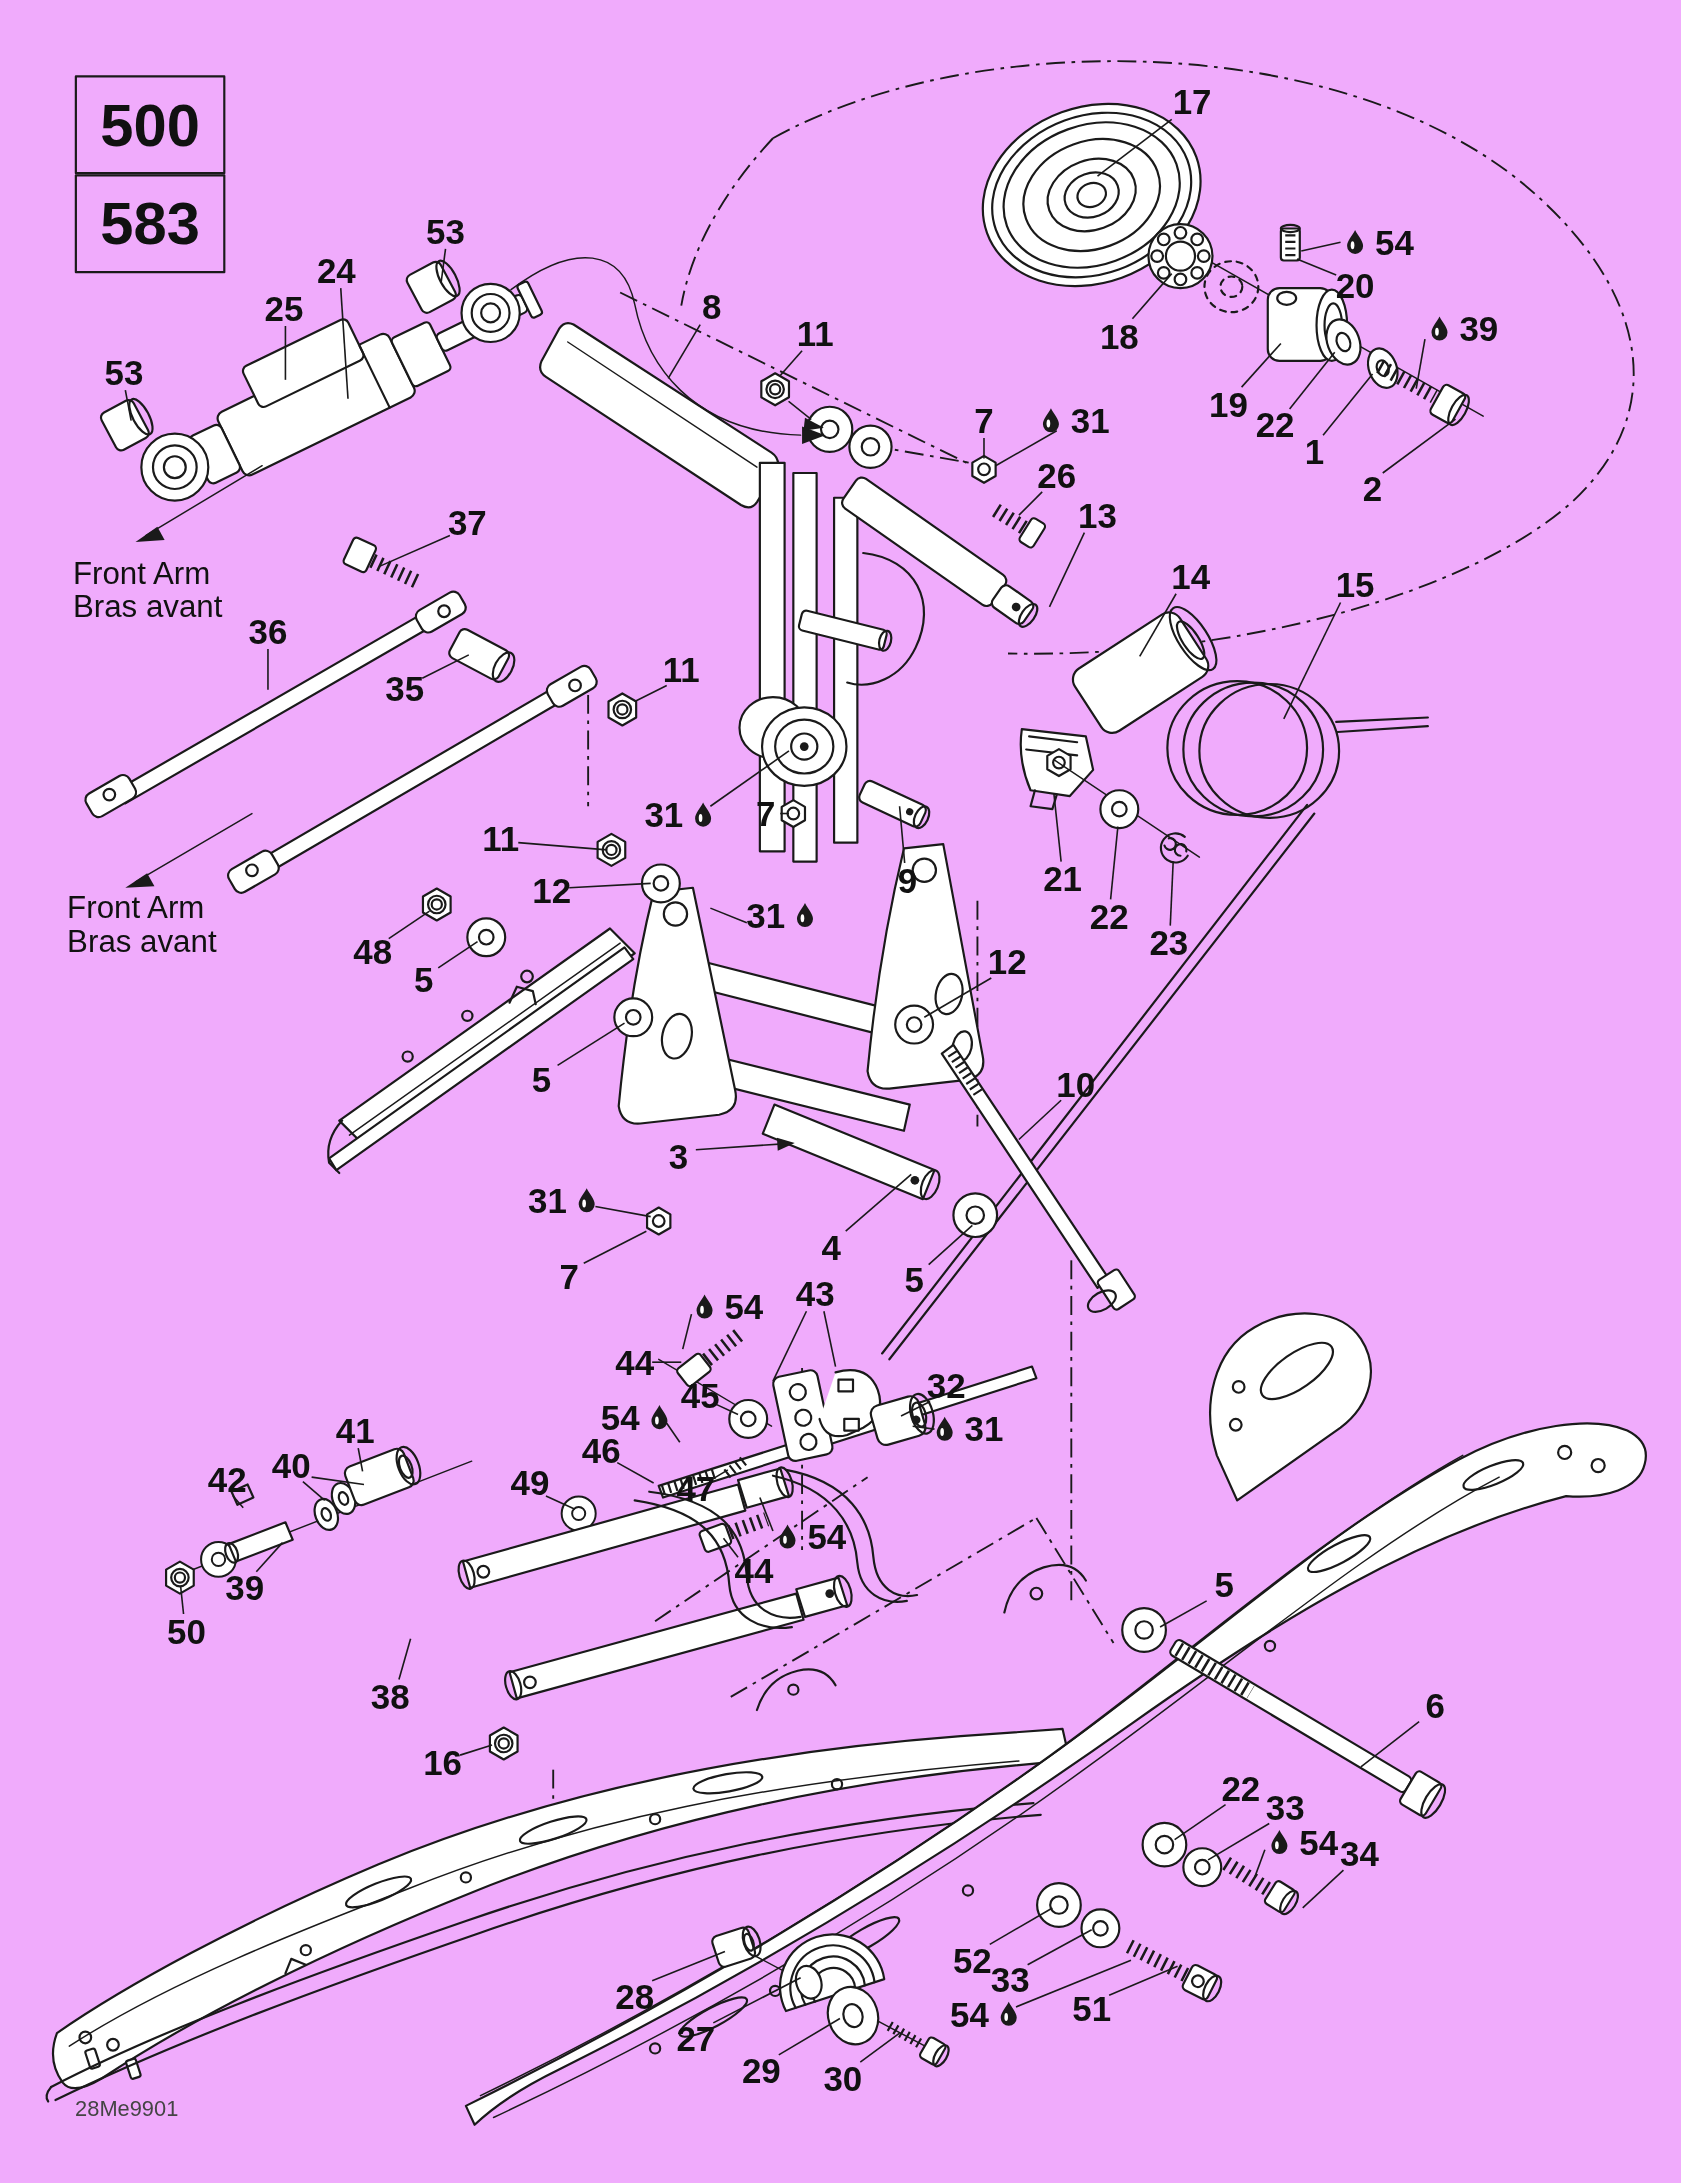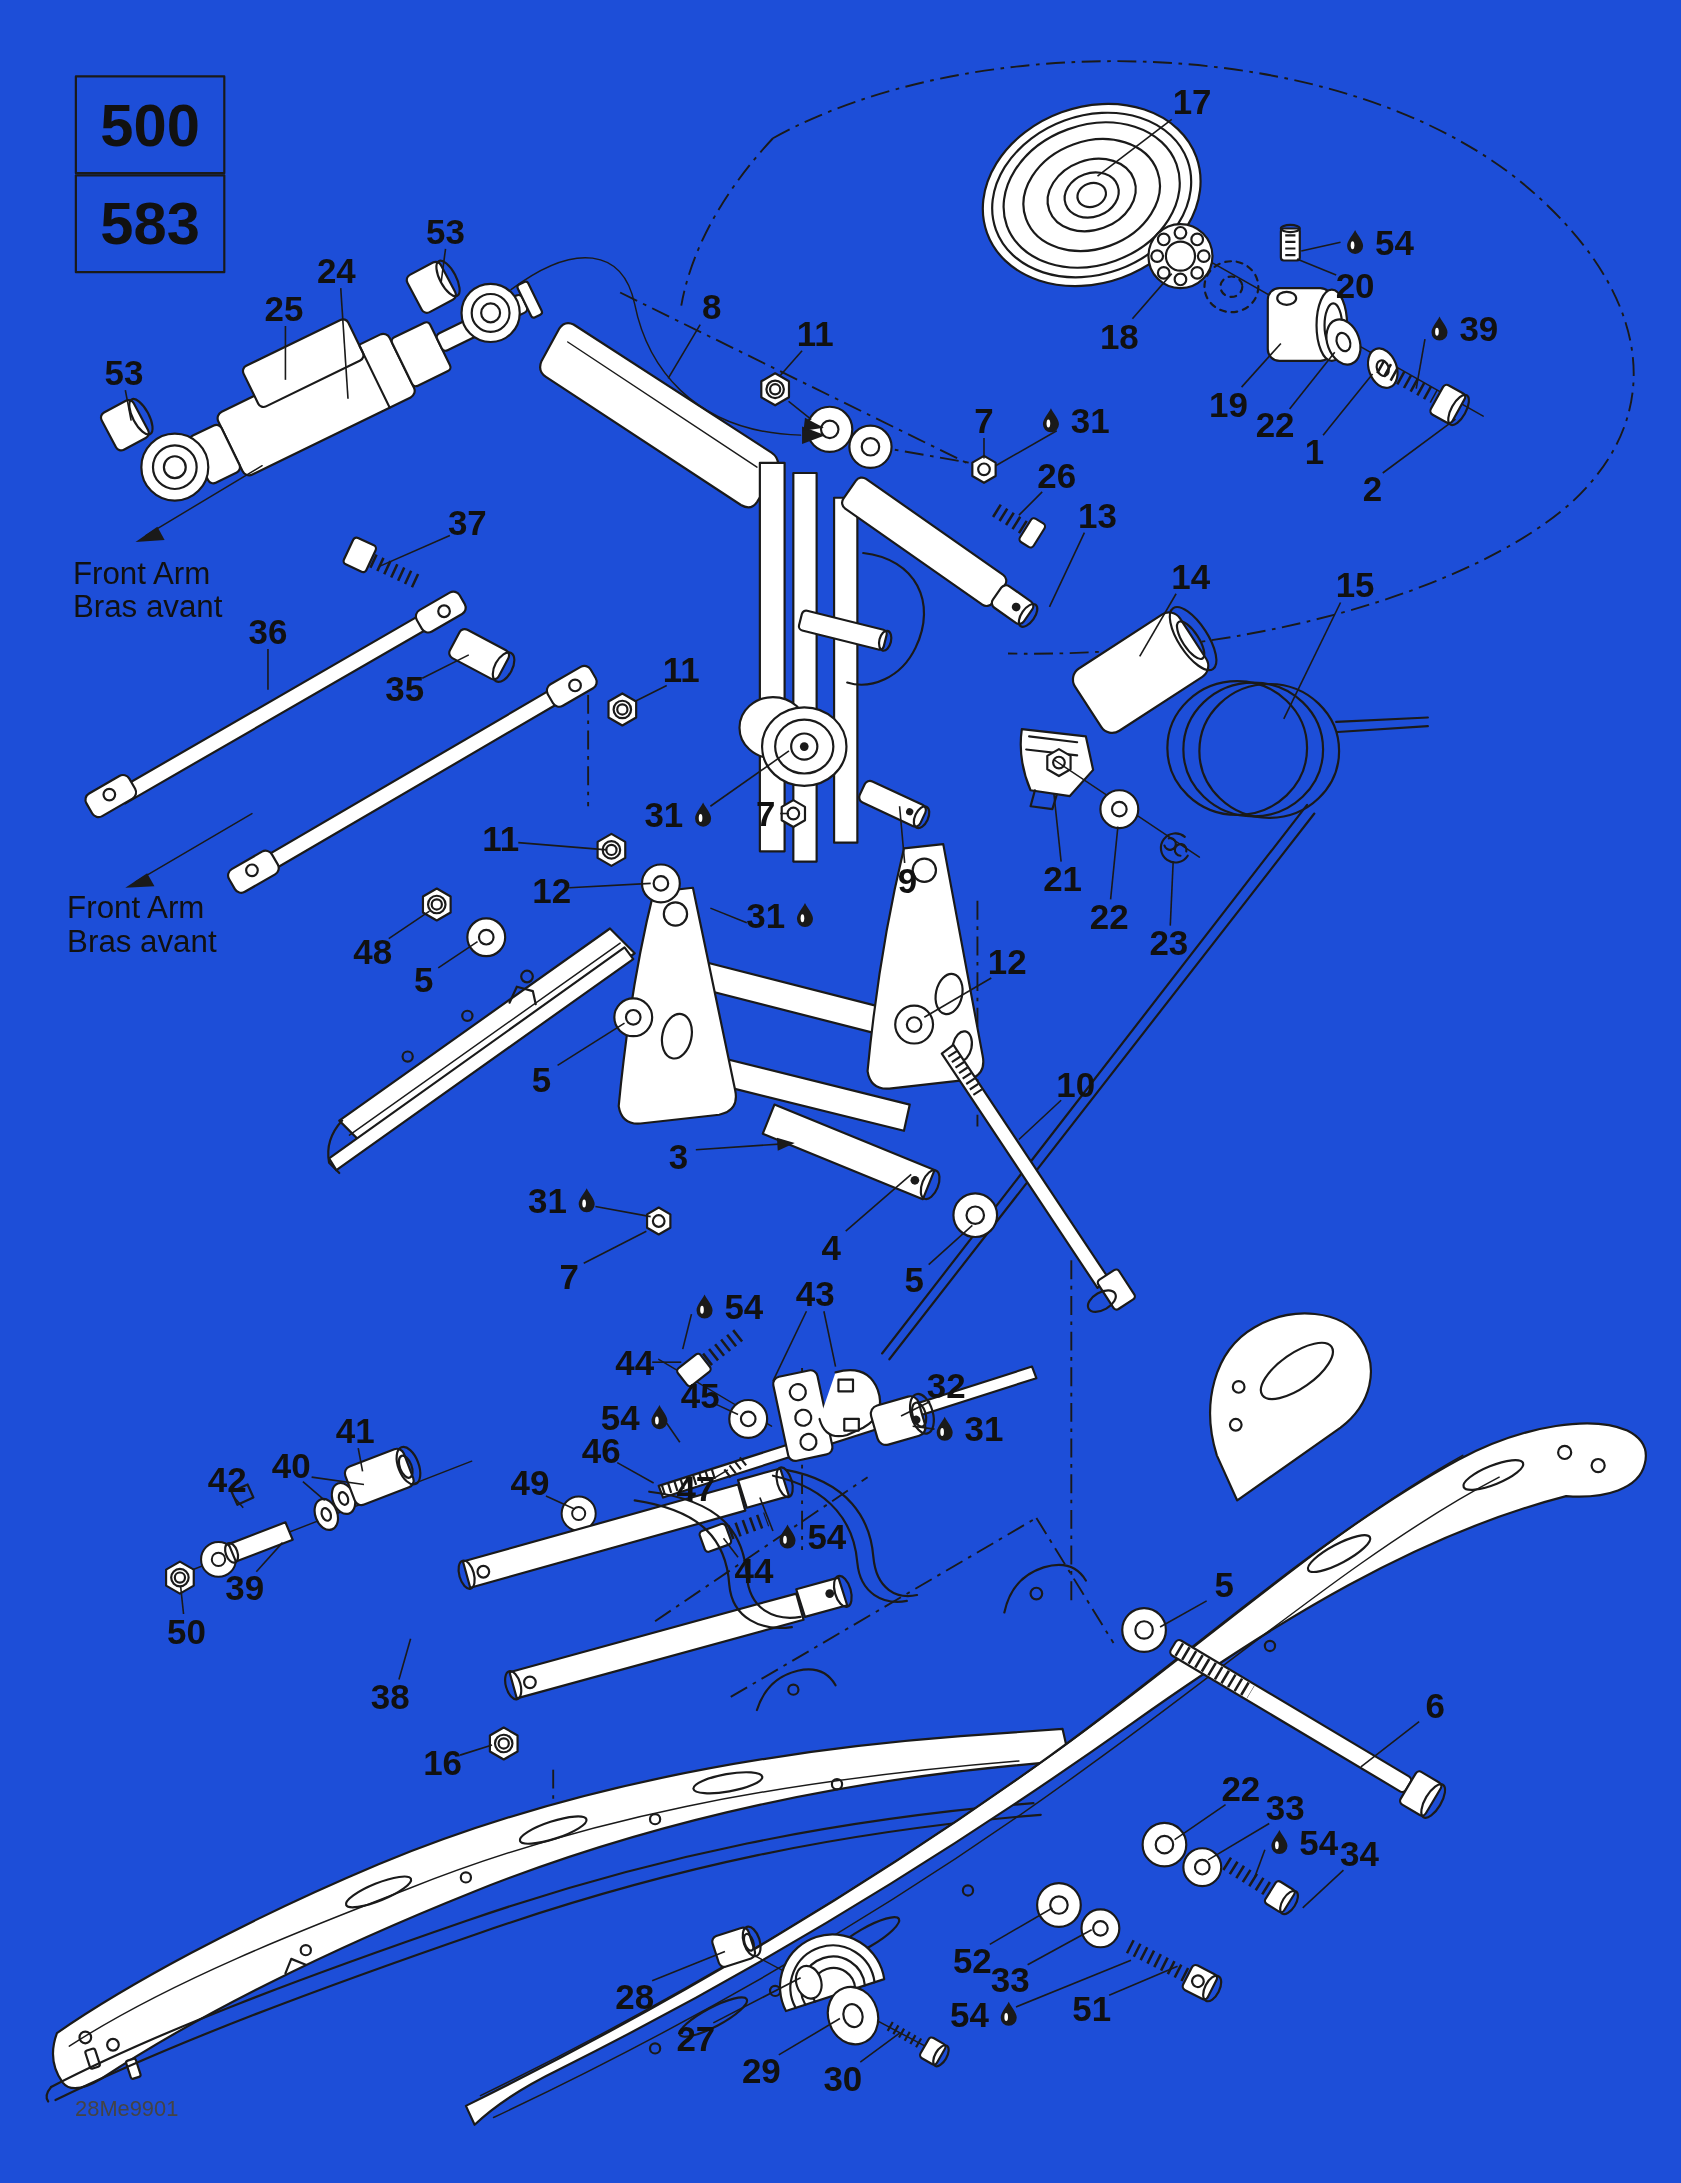--- a/index.html
+++ b/index.html
@@ -1,16 +1,16 @@
 <!DOCTYPE html>
 <html style="font-size:11.6px"><head>
 <meta charset="utf-8">
 <style>
   html,body{margin:0;padding:0;background:#fff}
-  .page{position:relative;width:1682px;height:2183px;background:#1d4ed8;overflow:hidden;
+  .page{position:relative;width:1682px;height:2183px;background:#f0abfc;overflow:hidden;
         font-family:"Liberation Sans",sans-serif}
   svg{position:absolute;left:0;top:0}
   .ln{stroke:#1a1a1a;stroke-width:3;fill:none;stroke-linecap:round;stroke-linejoin:round}
   .wf{fill:#fff}
   .thin{stroke-width:2}
   .dd{stroke:#1a1a1a;stroke-width:2.6;fill:none;stroke-dasharray:26 9 5 9}
   .dash{stroke-dasharray:8 8}
   .thr{stroke:#1a1a1a;stroke-width:20;stroke-dasharray:3.5 7;fill:none}
   .thrS{stroke:#1a1a1a;stroke-width:14;stroke-dasharray:3 6;fill:none}
   .callout{font:700 48px "Liberation Sans",sans-serif;fill:#111}

